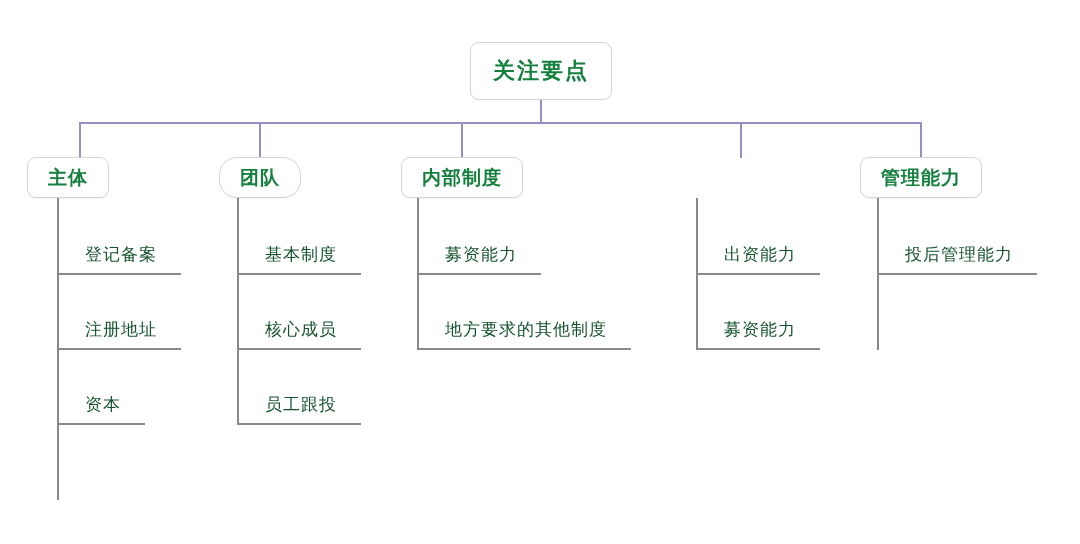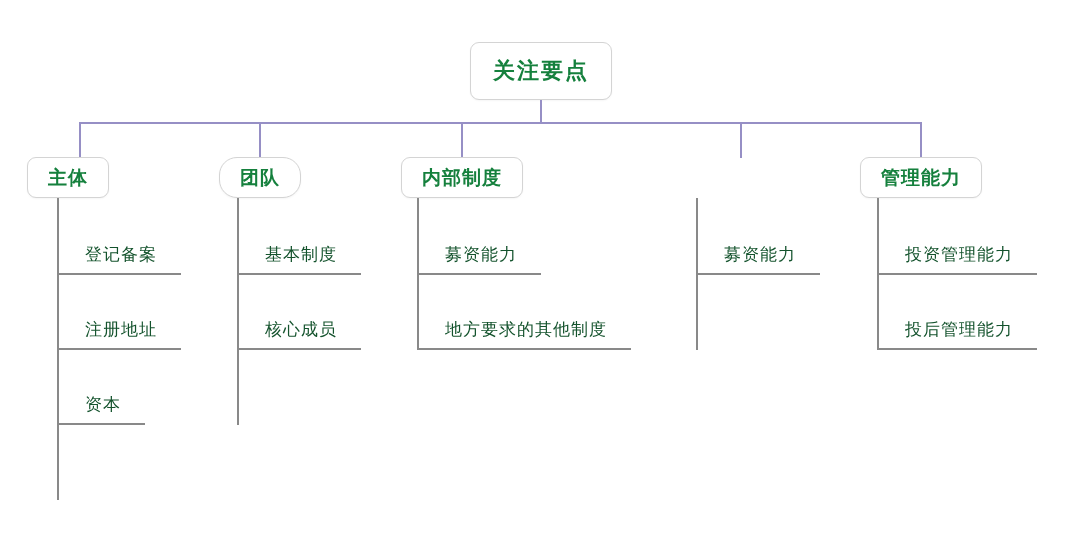--- a/index.html
+++ b/index.html
@@ -57,32 +57,33 @@
     <div class="trunk" style="height:302px;"></div>
     <div class="leaf">登记备案</div>
     <div class="leaf">注册地址</div>
     <div class="leaf">资本</div>
   </div>
 
   <div class="column" style="left:237px;">
     <div class="trunk" style="height:227px;"></div>
     <div class="leaf">基本制度</div>
     <div class="leaf">核心成员</div>
+    <div class="leaf">员工跟投</div>
   </div>
 
   <div class="column" style="left:417px;">
     <div class="trunk" style="height:152px;"></div>
     <div class="leaf">募资能力</div>
     <div class="leaf">地方要求的其他制度</div>
   </div>
 
   <div class="column" style="left:696px;">
     <div class="trunk" style="height:152px;"></div>
+    <div class="leaf">出资能力</div>
     <div class="leaf">募资能力</div>
   </div>
 
   <div class="column" style="left:877px;">
     <div class="trunk" style="height:152px;"></div>
-    <div class="leaf">投资管理能力</div>
     <div class="leaf">投后管理能力</div>
   </div>
 
 </div>
 
 </body></html>

